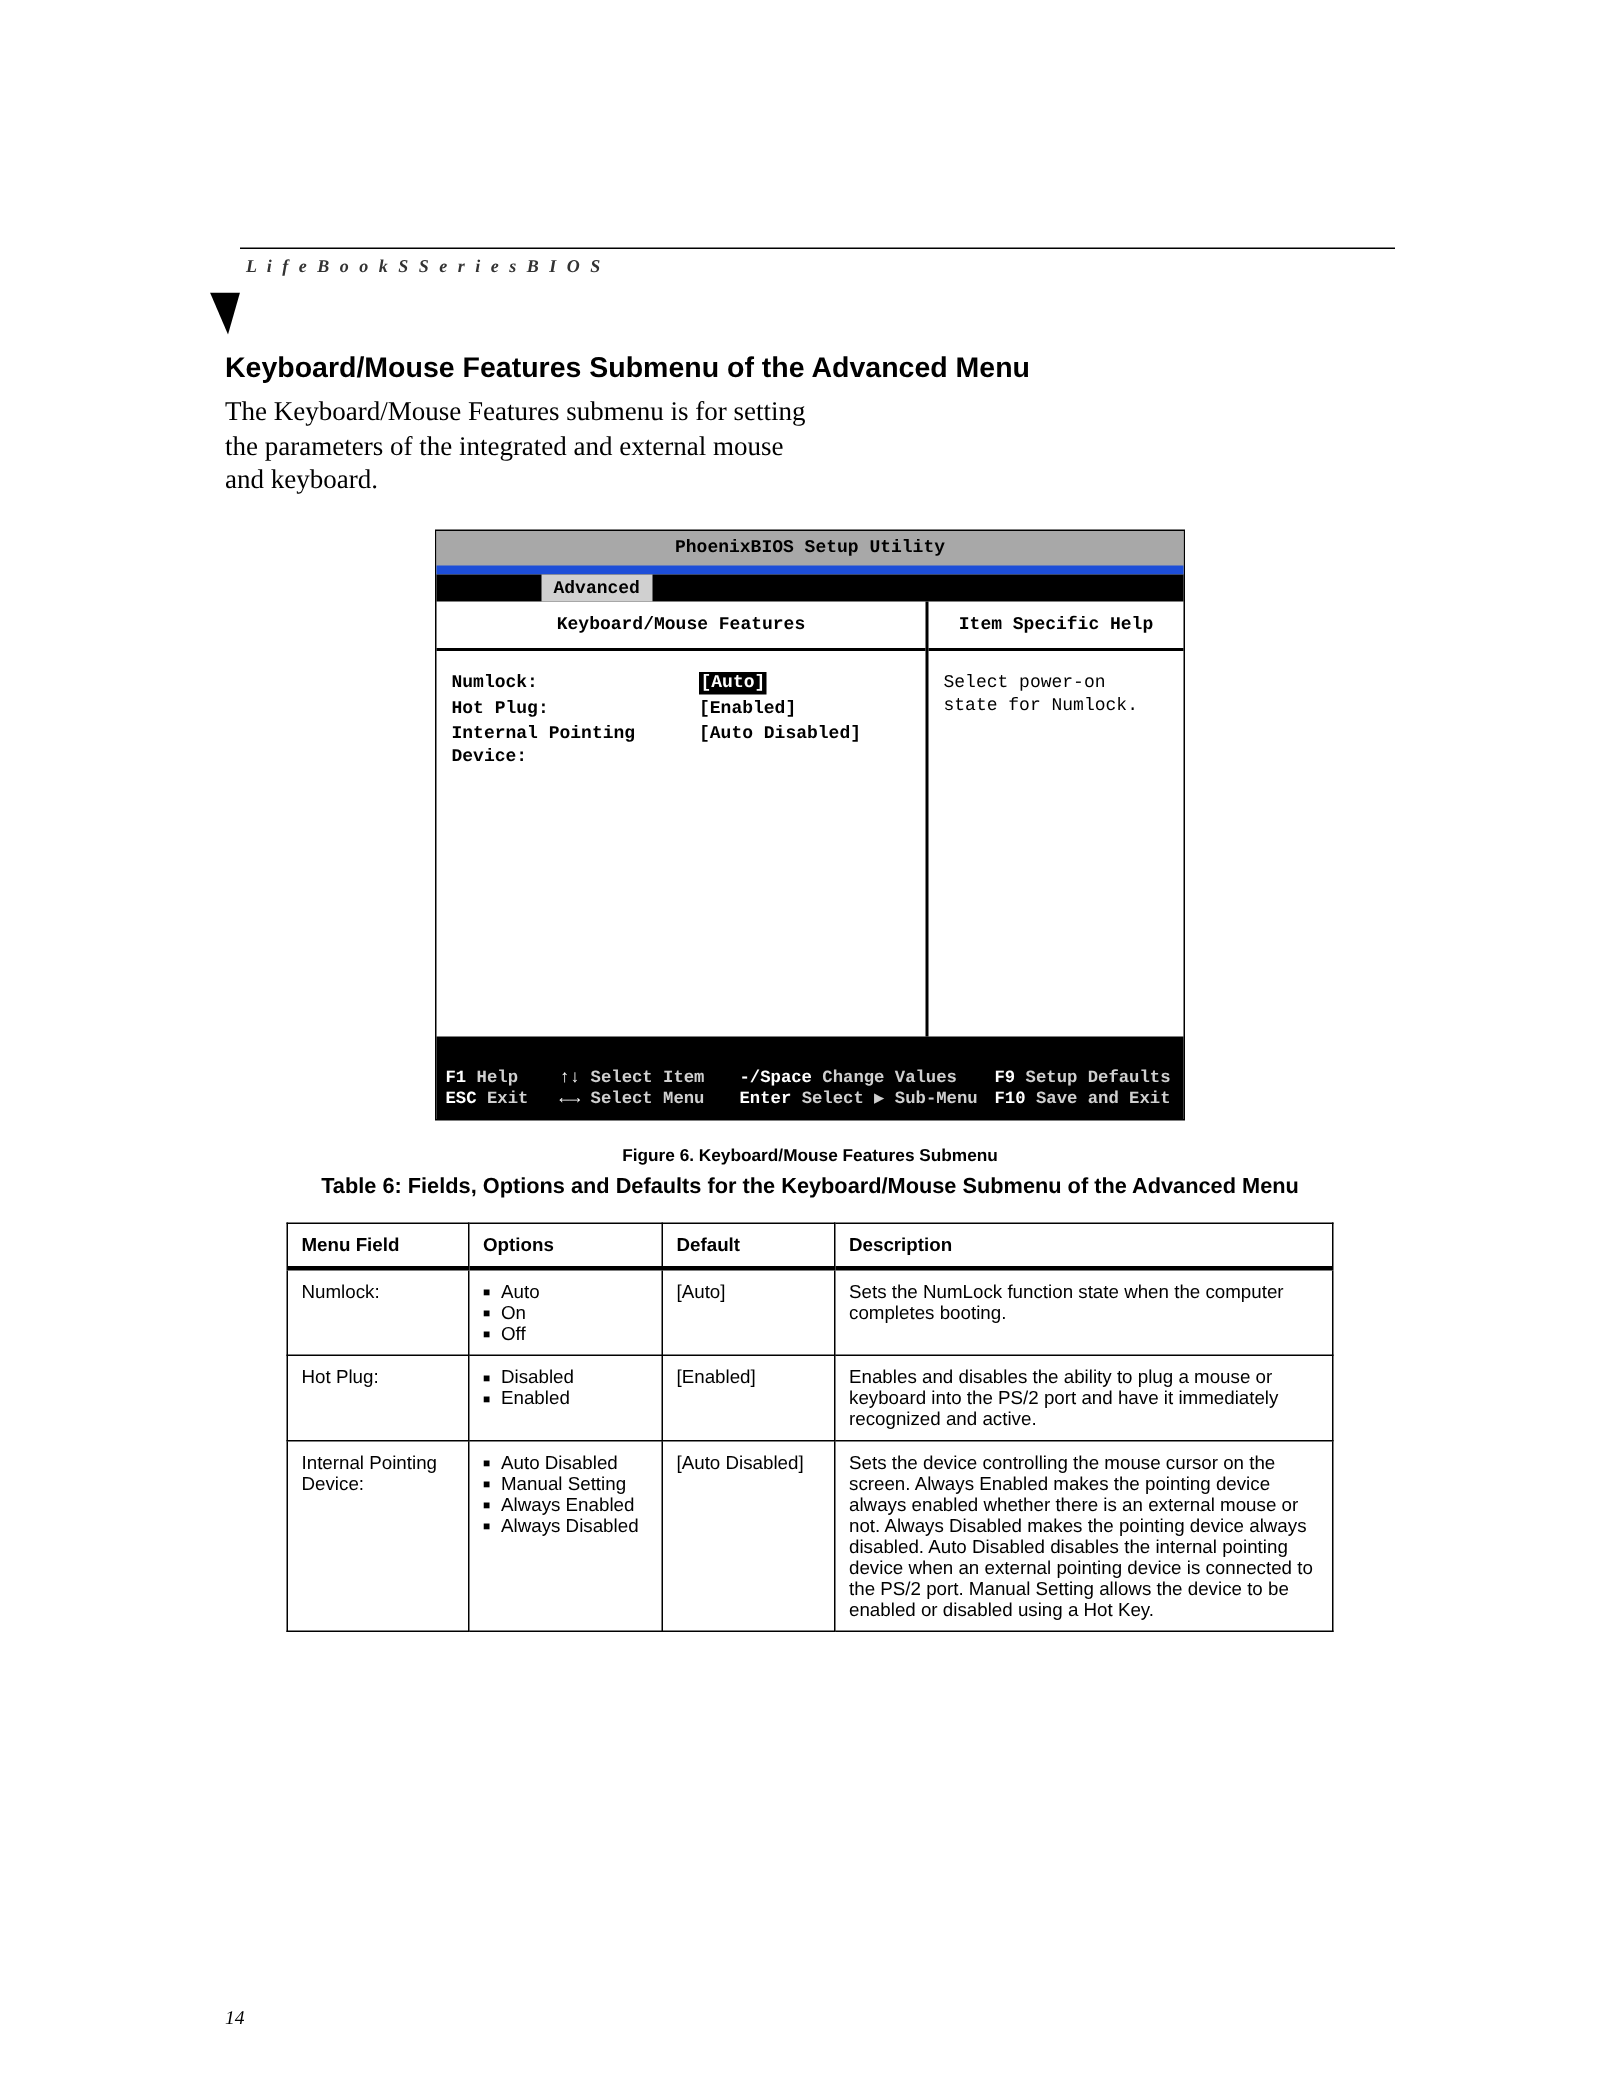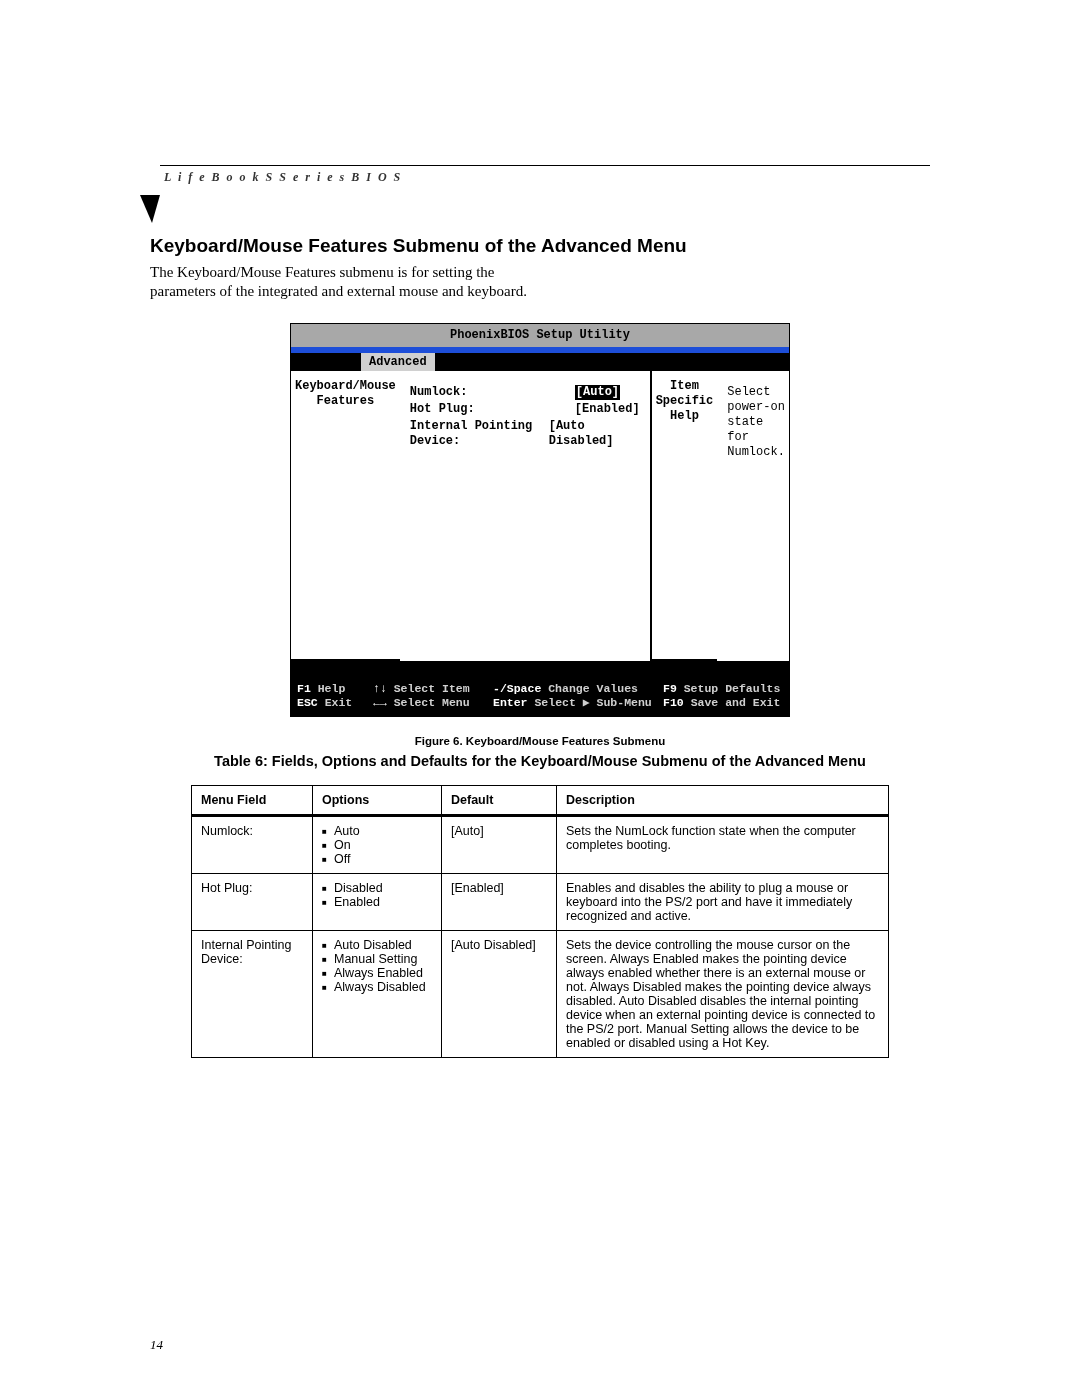--- a/index.html
+++ b/index.html
@@ -38,21 +38,21 @@
   }
   .wedge svg { position: absolute; top: 0; left: 0; }
   h2.section-title {
     font-family: Arial, Helvetica, sans-serif;
     font-weight: bold;
     font-size: 19px;
     margin: 14px 0 6px 0;
   }
   p.intro {
     font-family: Georgia, serif;
-    font-size: 15px;
+    font-size: 18px;
     line-height: 1.25;
     margin: 0 0 22px 0;
     max-width: 400px;
   }
 
   
   .bios-wrap {
     width: 500px;
     margin: 0 auto 18px auto;
   }
@@ -88,27 +88,27 @@
     font-weight: bold;
   }
   .bios-panels {
     display: flex;
     border-bottom: 1px solid #000;
   }
   .bios-left {
     flex: 1;
     border-right: 2px solid #000;
     display: flex;
-    flex-direction: row;
+    flex-direction: column;
     min-height: 290px;
   }
   .bios-right {
     width: 170px;
     display: flex;
-    flex-direction: row;
+    flex-direction: column;
   }
   .panel-header {
     border-bottom: 2px solid #000;
     text-align: center;
     font-weight: bold;
     padding: 8px 4px;
   }
   .panel-body {
     padding: 14px 10px;
     font-weight: bold;

